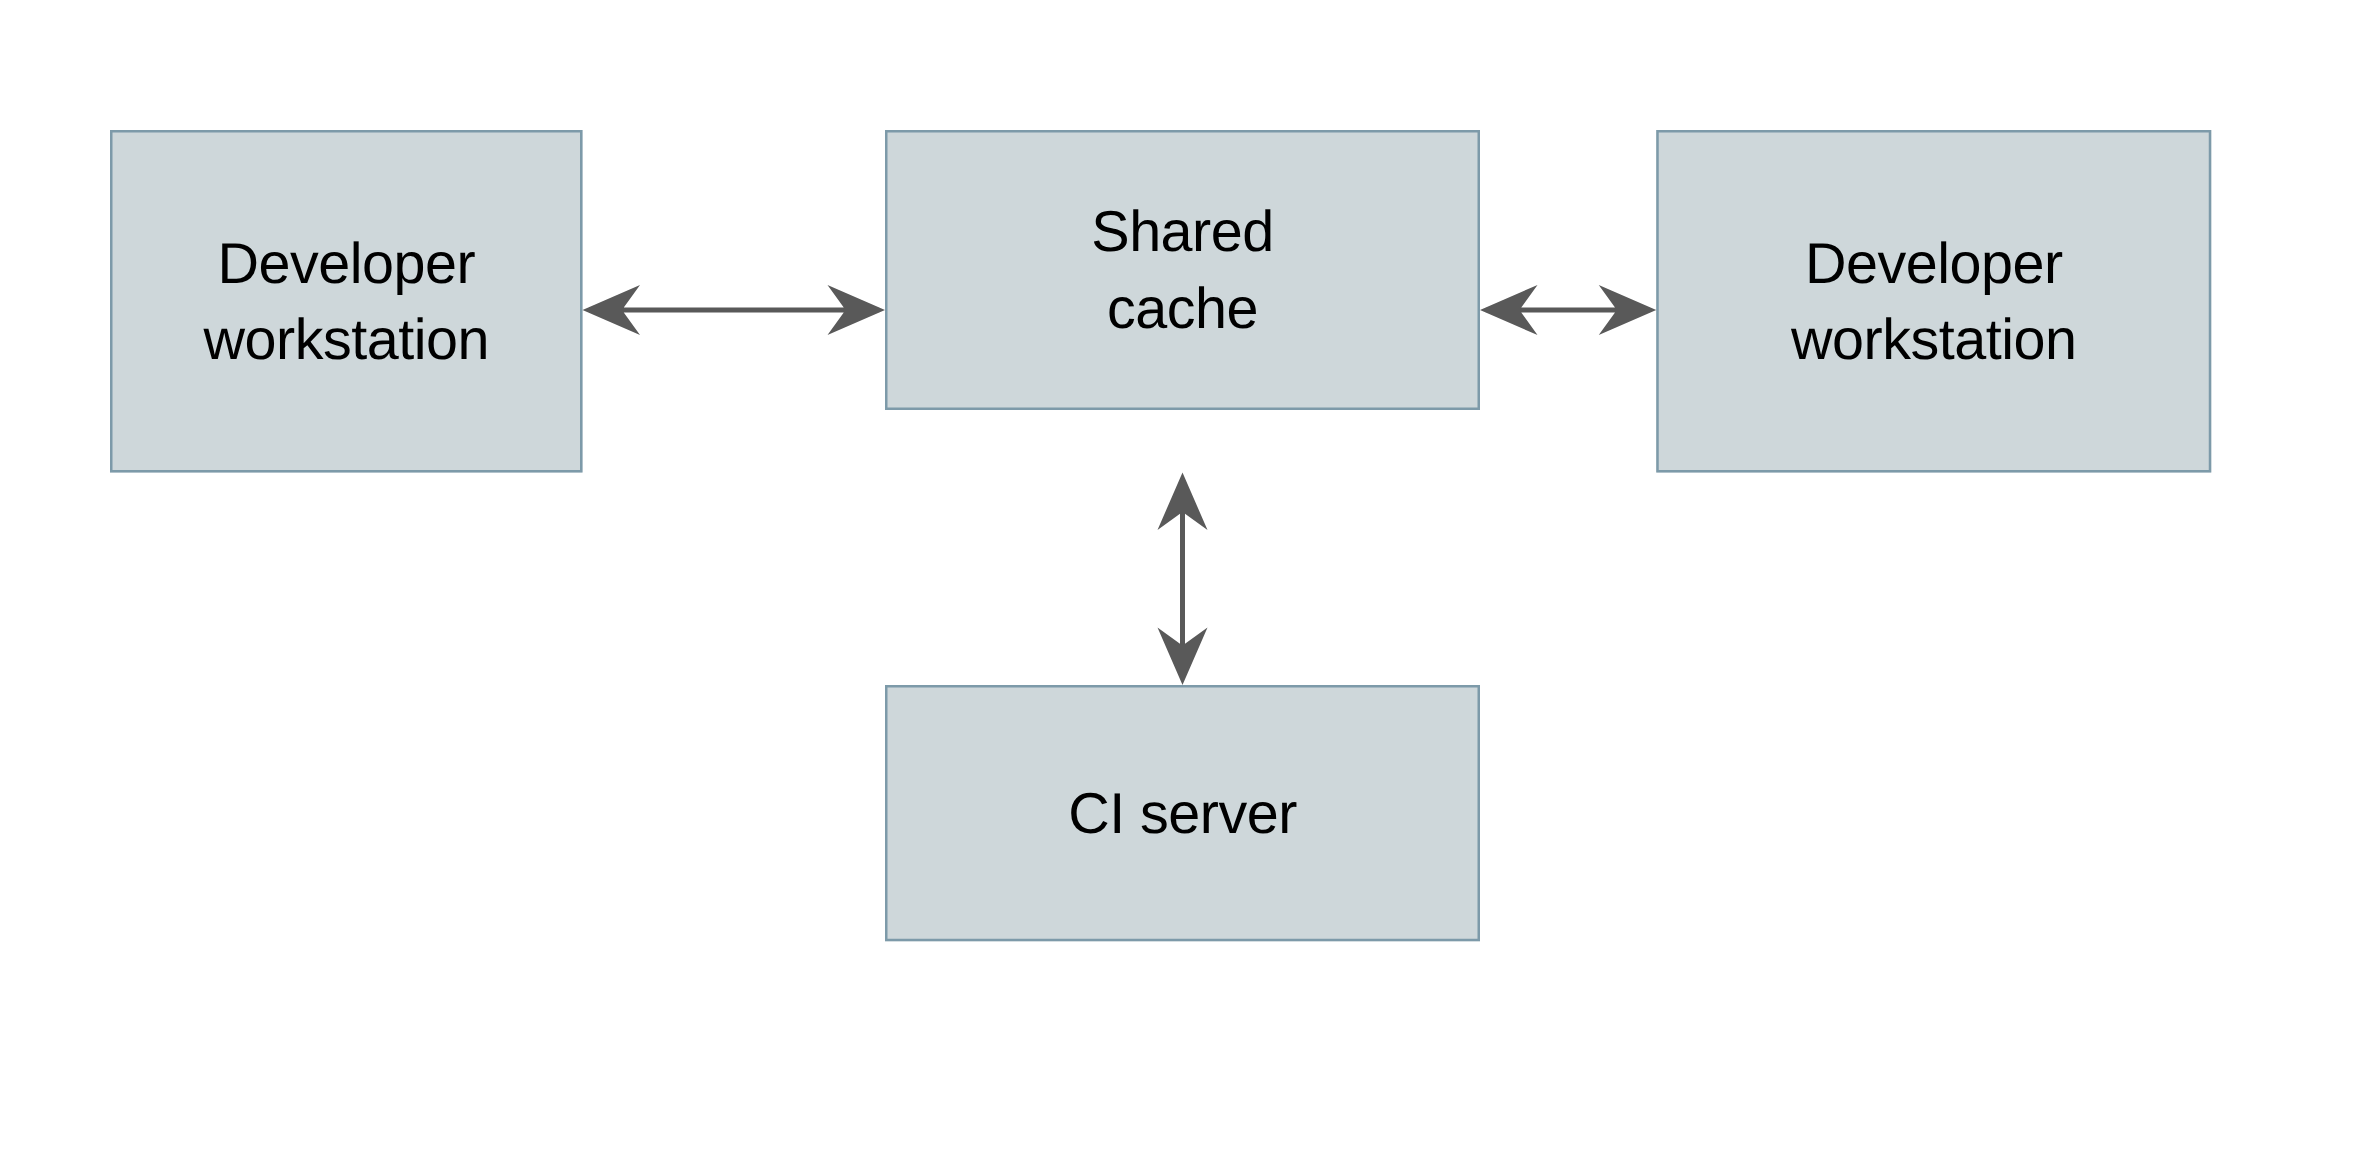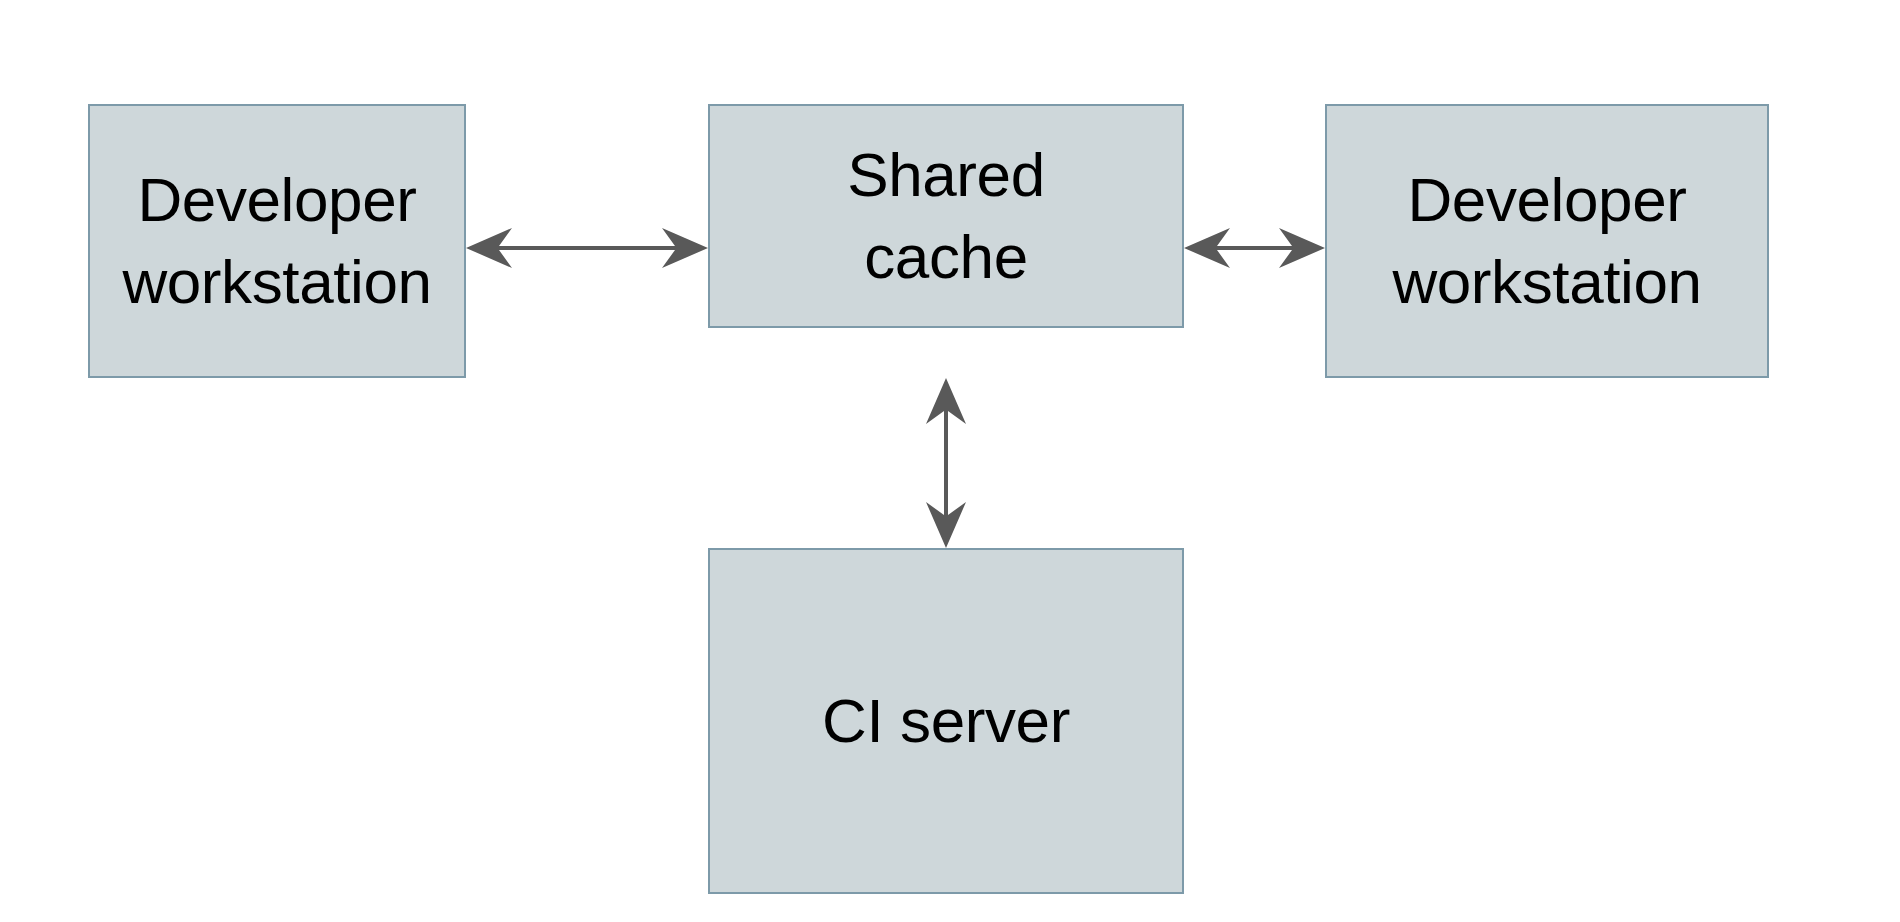--- a/index.html
+++ b/index.html
@@ -23,21 +23,21 @@
     box-sizing: border-box;
     background: #ced7da;
     border: 2px solid #7d9aa9;
     display: flex;
     align-items: center;
     justify-content: center;
     text-align: center;
   }
   .node-label {
     color: #000000;
-    font-size: 62px;
+    font-size: 46px;
     line-height: 1.33;
     font-weight: 400;
     letter-spacing: -0.4px;
     white-space: pre-line;
     padding: 0 6px;
   }
   .connector {
     position: absolute;
     overflow: visible;
   }
@@ -59,21 +59,21 @@
   <div class="node" style="left: 708px; top: 104px; width: 476px; height: 224px; background: rgb(206, 215, 218); border-color: rgb(125, 154, 169);">
     <div class="node-label" style="color: rgb(0, 0, 0);">Shared
 cache</div>
   </div>
 
   <div class="node" style="left: 1325px; top: 104px; width: 444px; height: 274px; background: rgb(206, 215, 218); border-color: rgb(125, 154, 169);">
     <div class="node-label" style="color: rgb(0, 0, 0);">Developer
 workstation</div>
   </div>
 
-  <div class="node" style="left: 708px; top: 548px; width: 476px; height: 346px; background: rgb(206, 215, 218); border-color: rgb(125, 154, 169);">
+  <div class="node" style="left: 708px; top: 548px; width: 476px; height: 205px; background: rgb(206, 215, 218); border-color: rgb(125, 154, 169);">
     <div class="node-label" style="color: rgb(0, 0, 0);">CI server</div>
   </div>
 
   <div class="connector" style="left: 466px; top: 228px; width: 242px; height: 40px;">
       <svg width="242" height="40" viewBox="0 0 242 40">
         <polygon points="0,20 46,0 33,18 209,18 196,0 242,20 196,40 209,22 33,22 46,40" fill="#595959"></polygon>
       </svg>
     </div>
   <div class="connector" style="left: 1184px; top: 228px; width: 141px; height: 40px;">
       <svg width="141" height="40" viewBox="0 0 141 40">

